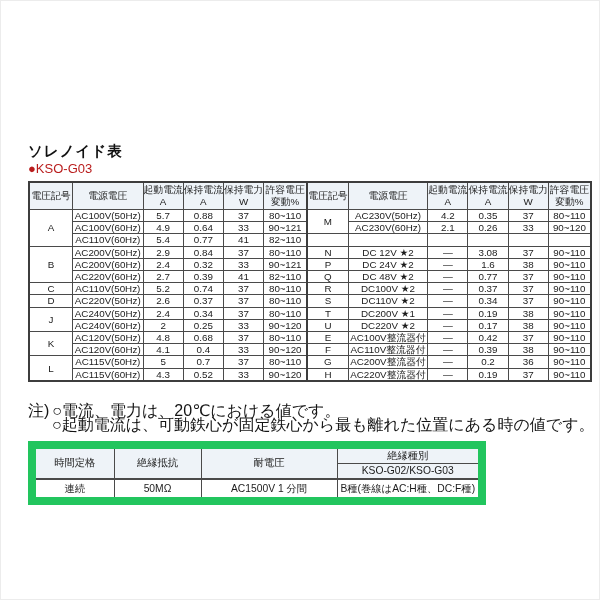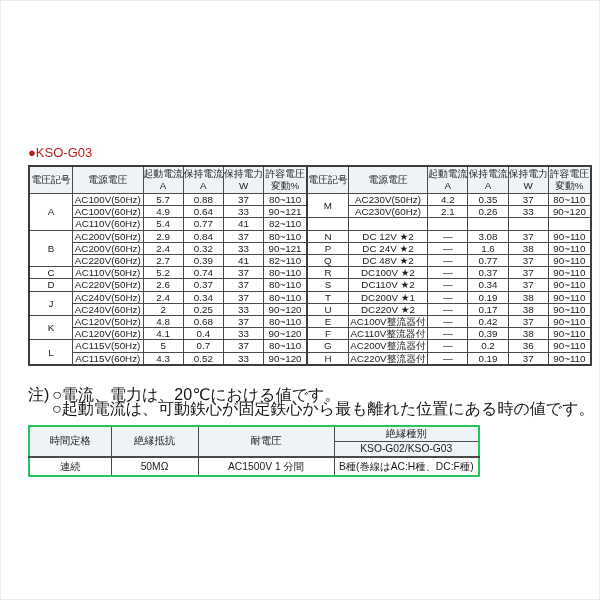--- a/index.html
+++ b/index.html
@@ -28,35 +28,36 @@
   }
   .hl { display:block; line-height:12px; }
   .sol-table tbody td { height:11.2px; line-height:11.2px; }
   .sym { background:#ffffff; }
 
   .notes { margin-top:22px; font-size:16px; line-height:14.5px; color:#141414; }
   .note-row { white-space:nowrap; }
   .note-prefix { margin-right:3px; }
   .note-indent { padding-left:24px; }
 
-  .spec-table { border:2px solid #22c55e; margin-top:8px; font-size:10.3px; }
+  .spec-table { border:8px solid #22c55e; margin-top:8px; font-size:10.3px; }
   .spec-table th, .spec-table td {
     border:1px solid #4a4a4a; padding:0 2px; text-align:center;
     white-space:nowrap; overflow:hidden; font-weight:normal;
   }
   .spec-table thead th { background:#eef3f8; height:14px; line-height:14px; }
   .spec-table td { height:17px; line-height:17px; border-top-width:2px; }
 </style>
 </head>
 <body>
 
 <div class="frame"></div>
 
 <div class="content">
 
+  <div class="title">ソレノイド表</div>
   <div class="model">●KSO-G03</div>
 
   <div class="tables">
 
     <table class="sol-table left">
       <colgroup>
         <col style="width:46px">
           <col style="width:74px">
           <col style="width:36px">
         <col style="width:40px">

